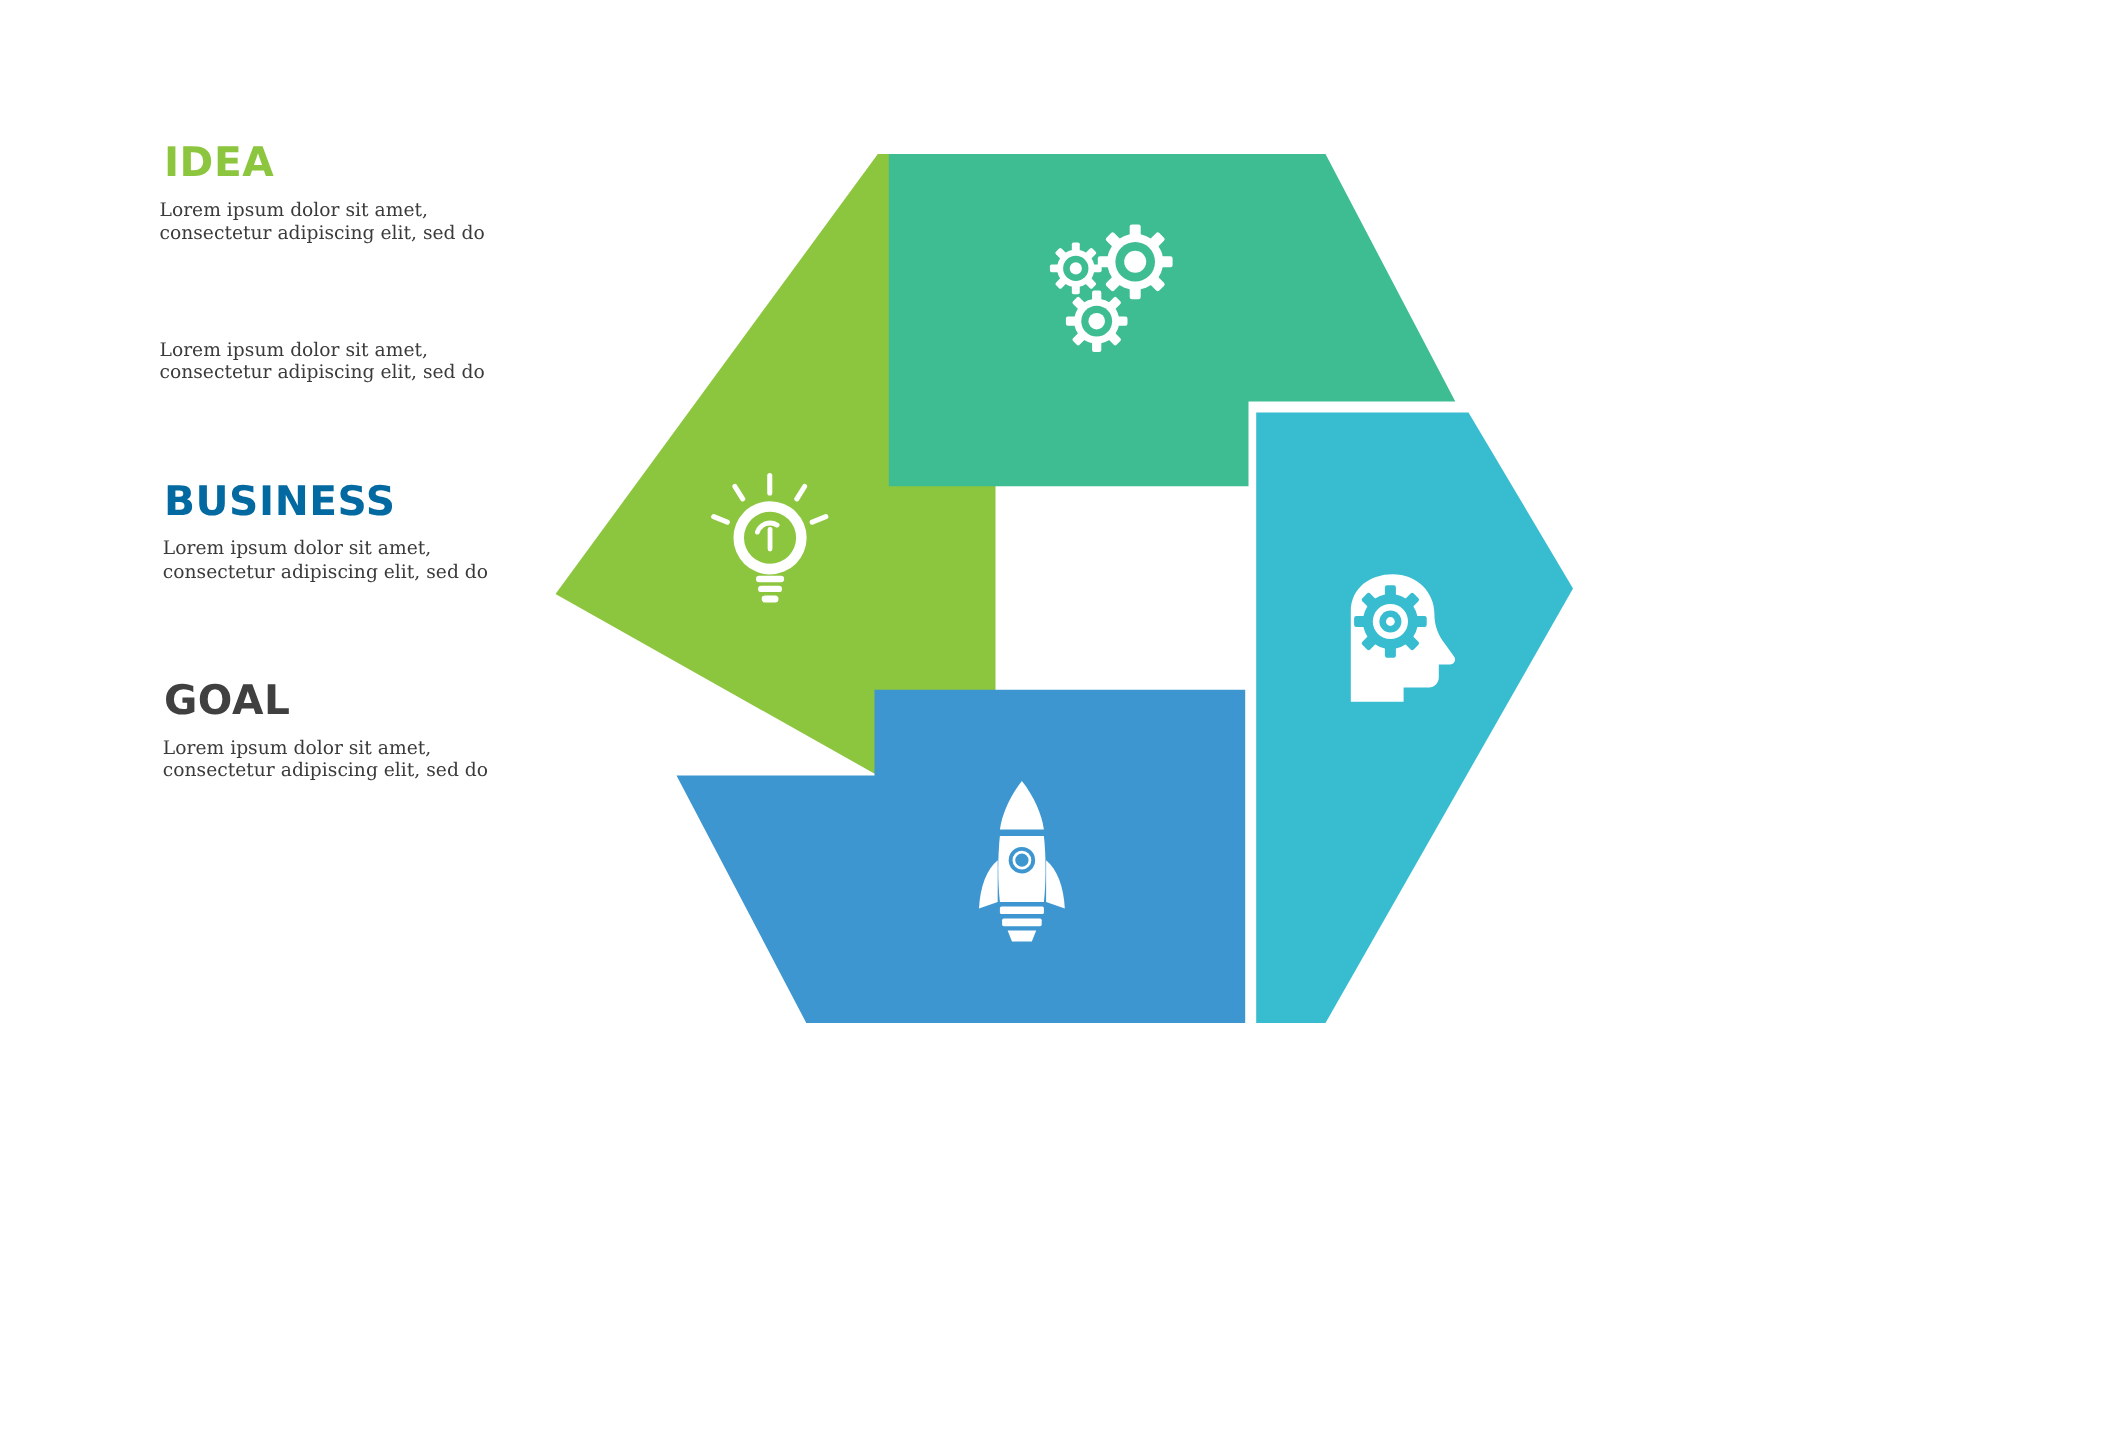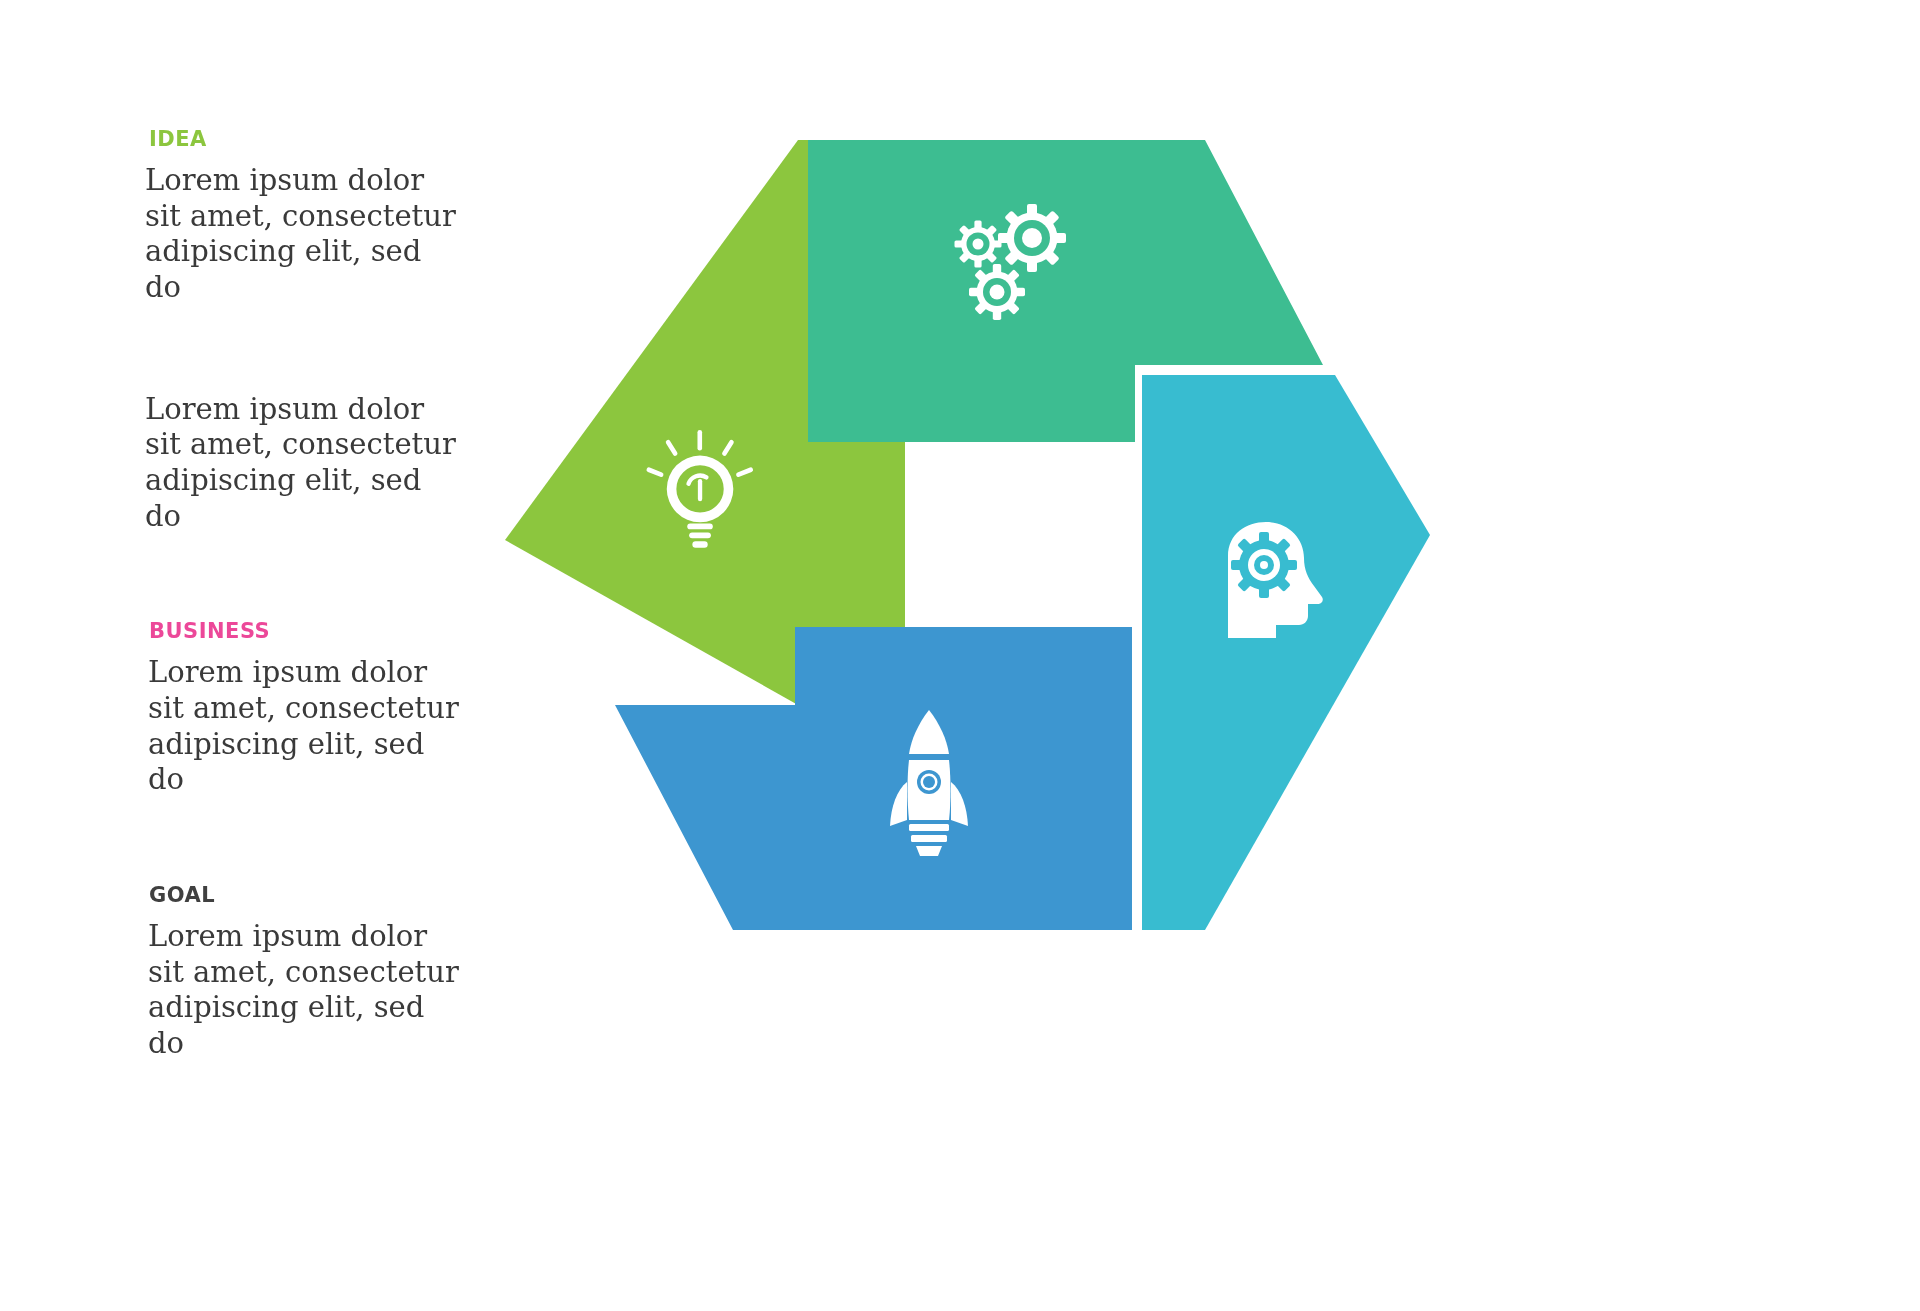--- a/index.html
+++ b/index.html
@@ -23,29 +23,29 @@
     width: 360px;
   }
   .text-block {
     margin-bottom: 86px;
   }
   .text-block:last-child { margin-bottom: 0; }
 
   .block-title {
     font-family: "DejaVu Sans", sans-serif;
     font-weight: bold;
-    font-size: 21px;
+    font-size: 37px;
     letter-spacing: 0.5px;
     line-height: 1.1;
     margin: 0 0 12px 0;
     white-space: nowrap;
   }
   .block-body {
     font-family: "DejaVu Serif", serif;
-    font-size: 29px;
+    font-size: 17px;
     line-height: 1.23;
     color: #3a3a3a;
     margin: 0;
     max-width: 320px;
   }
 
   
   #block-idea     .block-title { margin-left: 4px; }
   #block-process  .block-title { margin-left: 4px; }
   #block-business .block-title { margin-left: 4px; }
@@ -74,21 +74,21 @@
   <div class="text-block" id="block-idea">
     <div class="block-title" style="color:#8CC63E">IDEA</div>
     <div class="block-body">Lorem ipsum dolor sit amet, consectetur adipiscing elit, sed do</div>
   </div>
 
   <div class="text-block" id="block-process">
     <div class="block-body">Lorem ipsum dolor sit amet, consectetur adipiscing elit, sed do</div>
   </div>
 
   <div class="text-block" id="block-business">
-    <div class="block-title" style="color:#ec4899">BUSINESS</div>
+    <div class="block-title" style="color:#0369a1">BUSINESS</div>
     <div class="block-body">Lorem ipsum dolor sit amet, consectetur adipiscing elit, sed do</div>
   </div>
 
   <div class="text-block" id="block-goal">
     <div class="block-title" style="color:#404040">GOAL</div>
     <div class="block-body">Lorem ipsum dolor sit amet, consectetur adipiscing elit, sed do</div>
   </div>
 
 </div>
 

